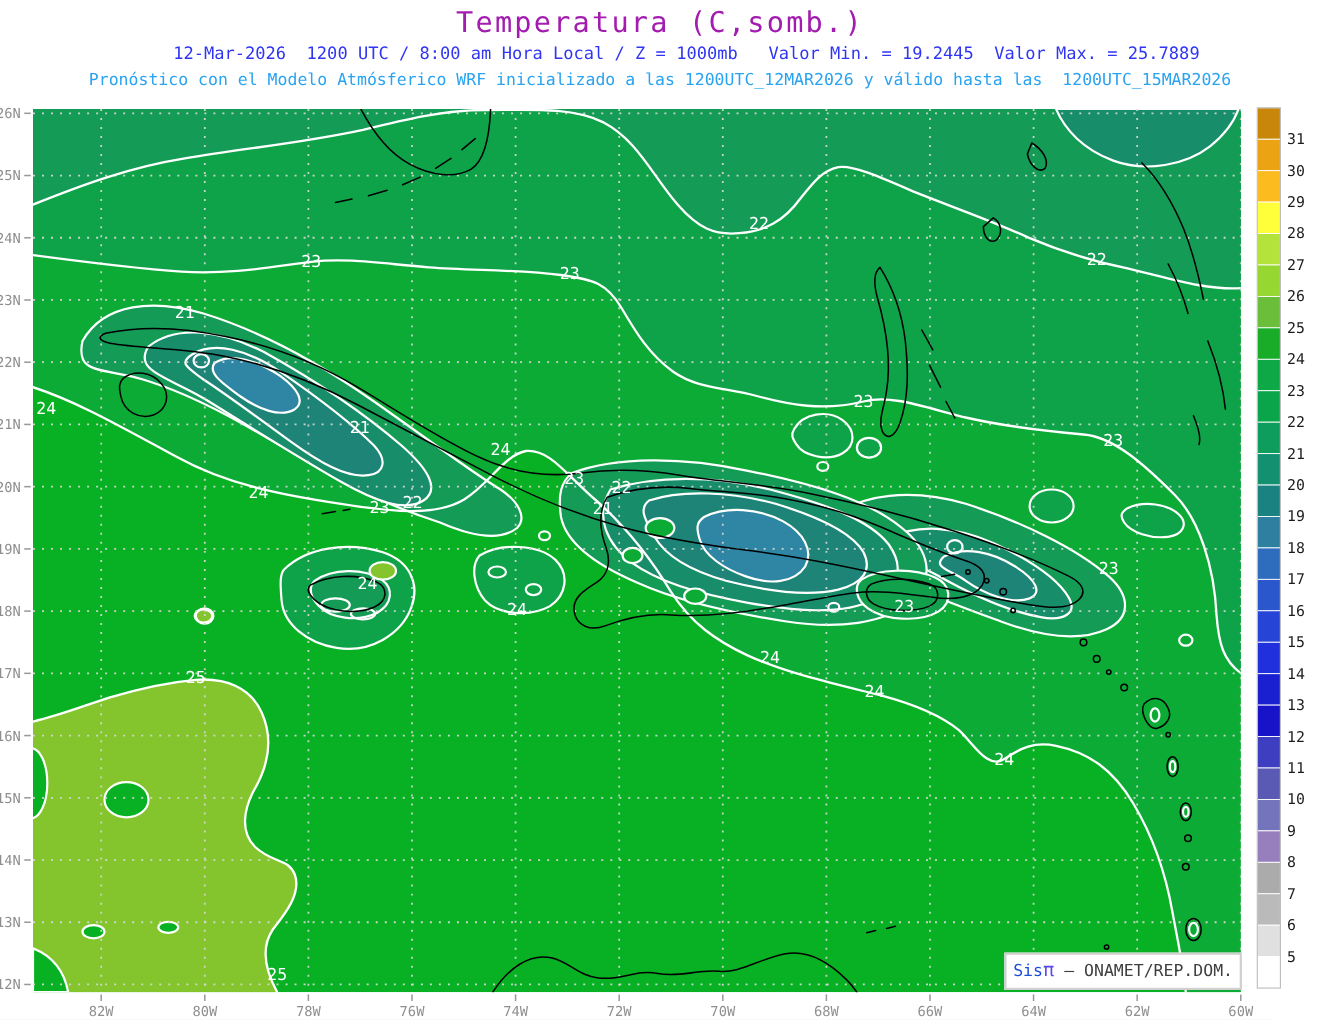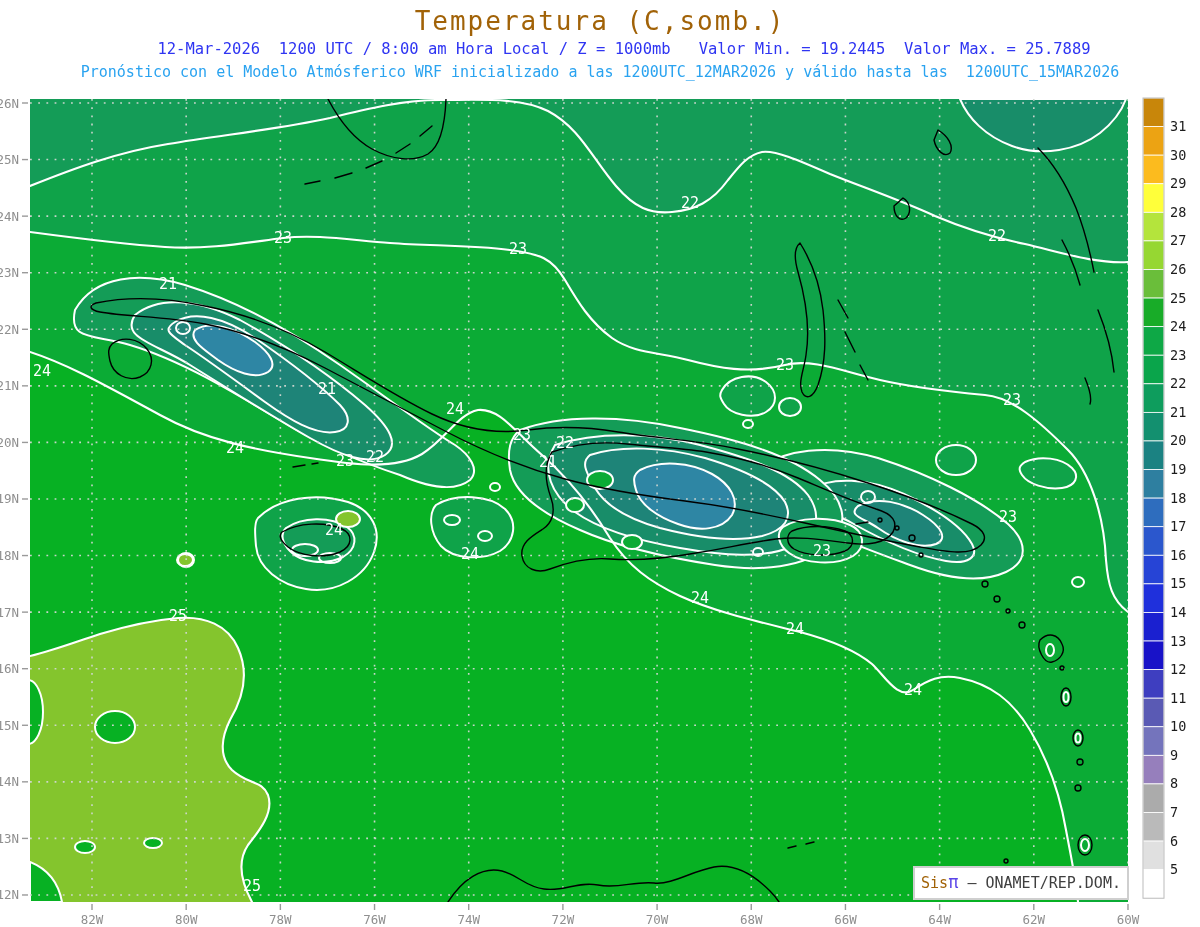--- a/index.html
+++ b/index.html
@@ -1,33 +1,33 @@
 <!DOCTYPE html>
 <html><head>
 <meta charset="utf-8">
 <style>
   html,body{margin:0;padding:0;background:#ffffff;}
   .stage{position:relative;width:1200px;height:927px;background:#ffffff;overflow:hidden;
          font-family:"DejaVu Sans Mono", monospace;}
   .title{position:absolute;top:6px;left:0;width:1200px;text-align:center;
-         font-size:26px;letter-spacing:2px;color:#a16207;white-space:pre;}
+         font-size:26px;letter-spacing:2px;color:#a21caf;white-space:pre;}
   .sub1{position:absolute;top:40px;left:0;width:1200px;text-align:center;
         font-size:15.5px;color:#2f35f2;white-space:pre;margin-left:24px;}
   .sub2{position:absolute;top:63px;left:0;width:1200px;text-align:center;
         font-size:15px;color:#2aa3f0;white-space:pre;}
   svg text.axlbl{font-family:"DejaVu Sans Mono",monospace;font-size:12.5px;fill:#8f8f8f;}
   svg text.cblbl{font-family:"DejaVu Sans Mono",monospace;font-size:13.5px;fill:#1c1c1c;}
   svg text.clabel{font-family:"DejaVu Sans Mono",monospace;font-size:15px;fill:#ffffff;}
   svg line.grid{stroke:#d2d8d2;stroke-width:1.6;stroke-dasharray:1.8 6.4;opacity:.95;}
   svg .iso{fill:none;stroke:#ffffff;stroke-width:2.1;stroke-linecap:round;stroke-linejoin:round;}
   svg .coast{fill:none;stroke:#000000;stroke-width:1.4;stroke-linecap:round;stroke-linejoin:round;}
   svg .ring{stroke:#ffffff;stroke-width:2;}
   .credit{position:absolute;left:913px;top:866px;width:212px;height:30px;background:#ffffff;
           border:2px solid #cfcfcf;text-align:center;line-height:28px;font-size:15px;color:#3f3f3f;white-space:pre;}
-  .credit .sis{color:#a16207;}
+  .credit .sis{color:#1d4ed8;}
   .credit .pi{color:#5b46e8;font-size:17px;}
 </style>
 </head>
 <body>
 
 <div class="stage">
   <div class="title">Temperatura (C,somb.)</div>
   <div class="sub1">12-Mar-2026  1200 UTC / 8:00 am Hora Local / Z = 1000mb   Valor Min. = 19.2445  Valor Max. = 25.7889</div>
   <div class="sub2">Pronóstico con el Modelo Atmósferico WRF inicializado a las 1200UTC_12MAR2026 y válido hasta las  1200UTC_15MAR2026</div>
 

